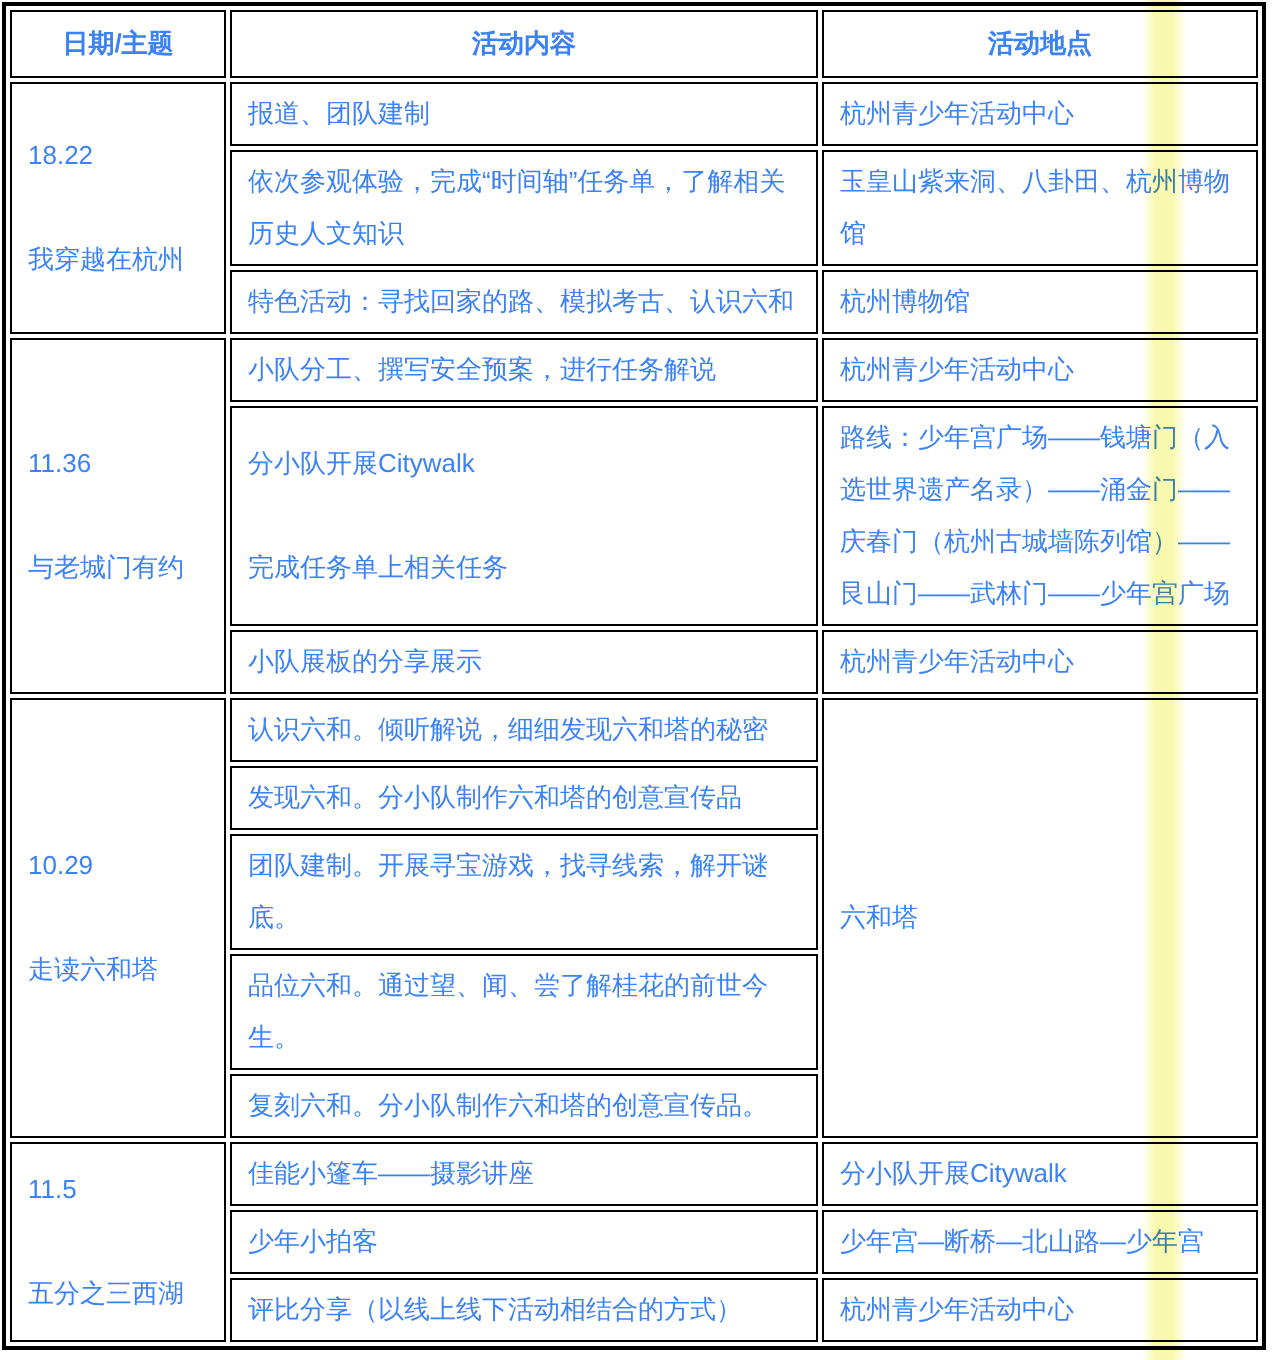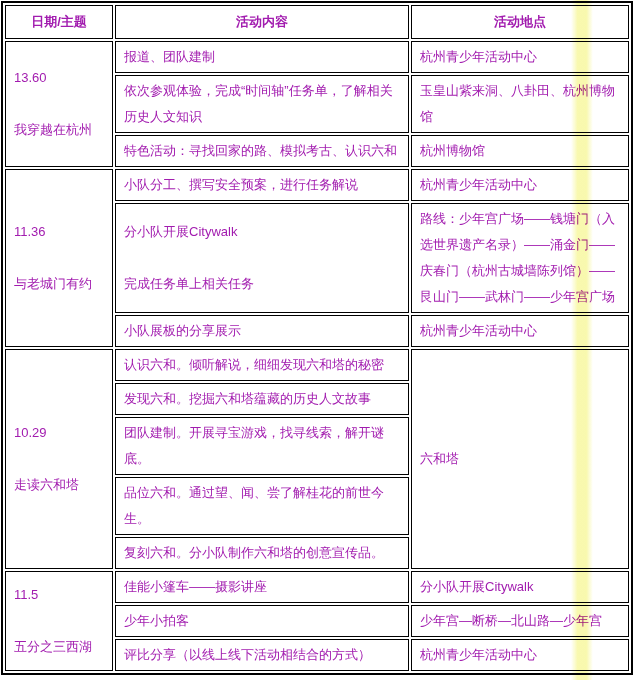--- a/index.html
+++ b/index.html
@@ -23,21 +23,21 @@
     width: 632px;
     margin: 1px;
     background: #ffffff;
   }
   th, td {
     border: 1px solid #000000;
     padding: 2px 8px;
     font-size: 13px;
     line-height: 26px;
     vertical-align: middle;
-    color: #a21caf;
+    color: #3b82f6;
     background: #ffffff;
     word-break: break-all;
     overflow-wrap: break-word;
     margin-top: 21px;
   }
   th {
     text-align: center;
     font-weight: bold;
     height: 28px;
   }
@@ -75,21 +75,21 @@
 
     <tbody>
         <tr>
       <th>日期/主题</th>
       <th>活动内容</th>
       <th>活动地点</th>
     </tr>
 
     <tr>
       <td rowspan="3" class="gap">
-        <p>13.60</p>
+        <p>18.22</p>
         <p>我穿越在杭州</p>
       </td>
       <td>
         <p>报道、团队建制</p>
       </td>
       <td>
         <p>杭州青少年活动中心</p>
       </td>
     </tr>
     <tr>
@@ -146,21 +146,21 @@
       </td>
       <td>
         <p>认识六和。倾听解说，细细发现六和塔的秘密</p>
       </td>
       <td rowspan="5">
         <p>六和塔</p>
       </td>
     </tr>
     <tr>
       <td>
-        <p>发现六和。挖掘六和塔蕴藏的历史人文故事</p>
+        <p>发现六和。分小队制作六和塔的创意宣传品</p>
       </td>
     </tr>
     <tr>
       <td>
         <p>团队建制。开展寻宝游戏，找寻线索，解开谜底。</p>
       </td>
     </tr>
     <tr>
       <td>
         <p>品位六和。通过望、闻、尝了解桂花的前世今生。</p>

